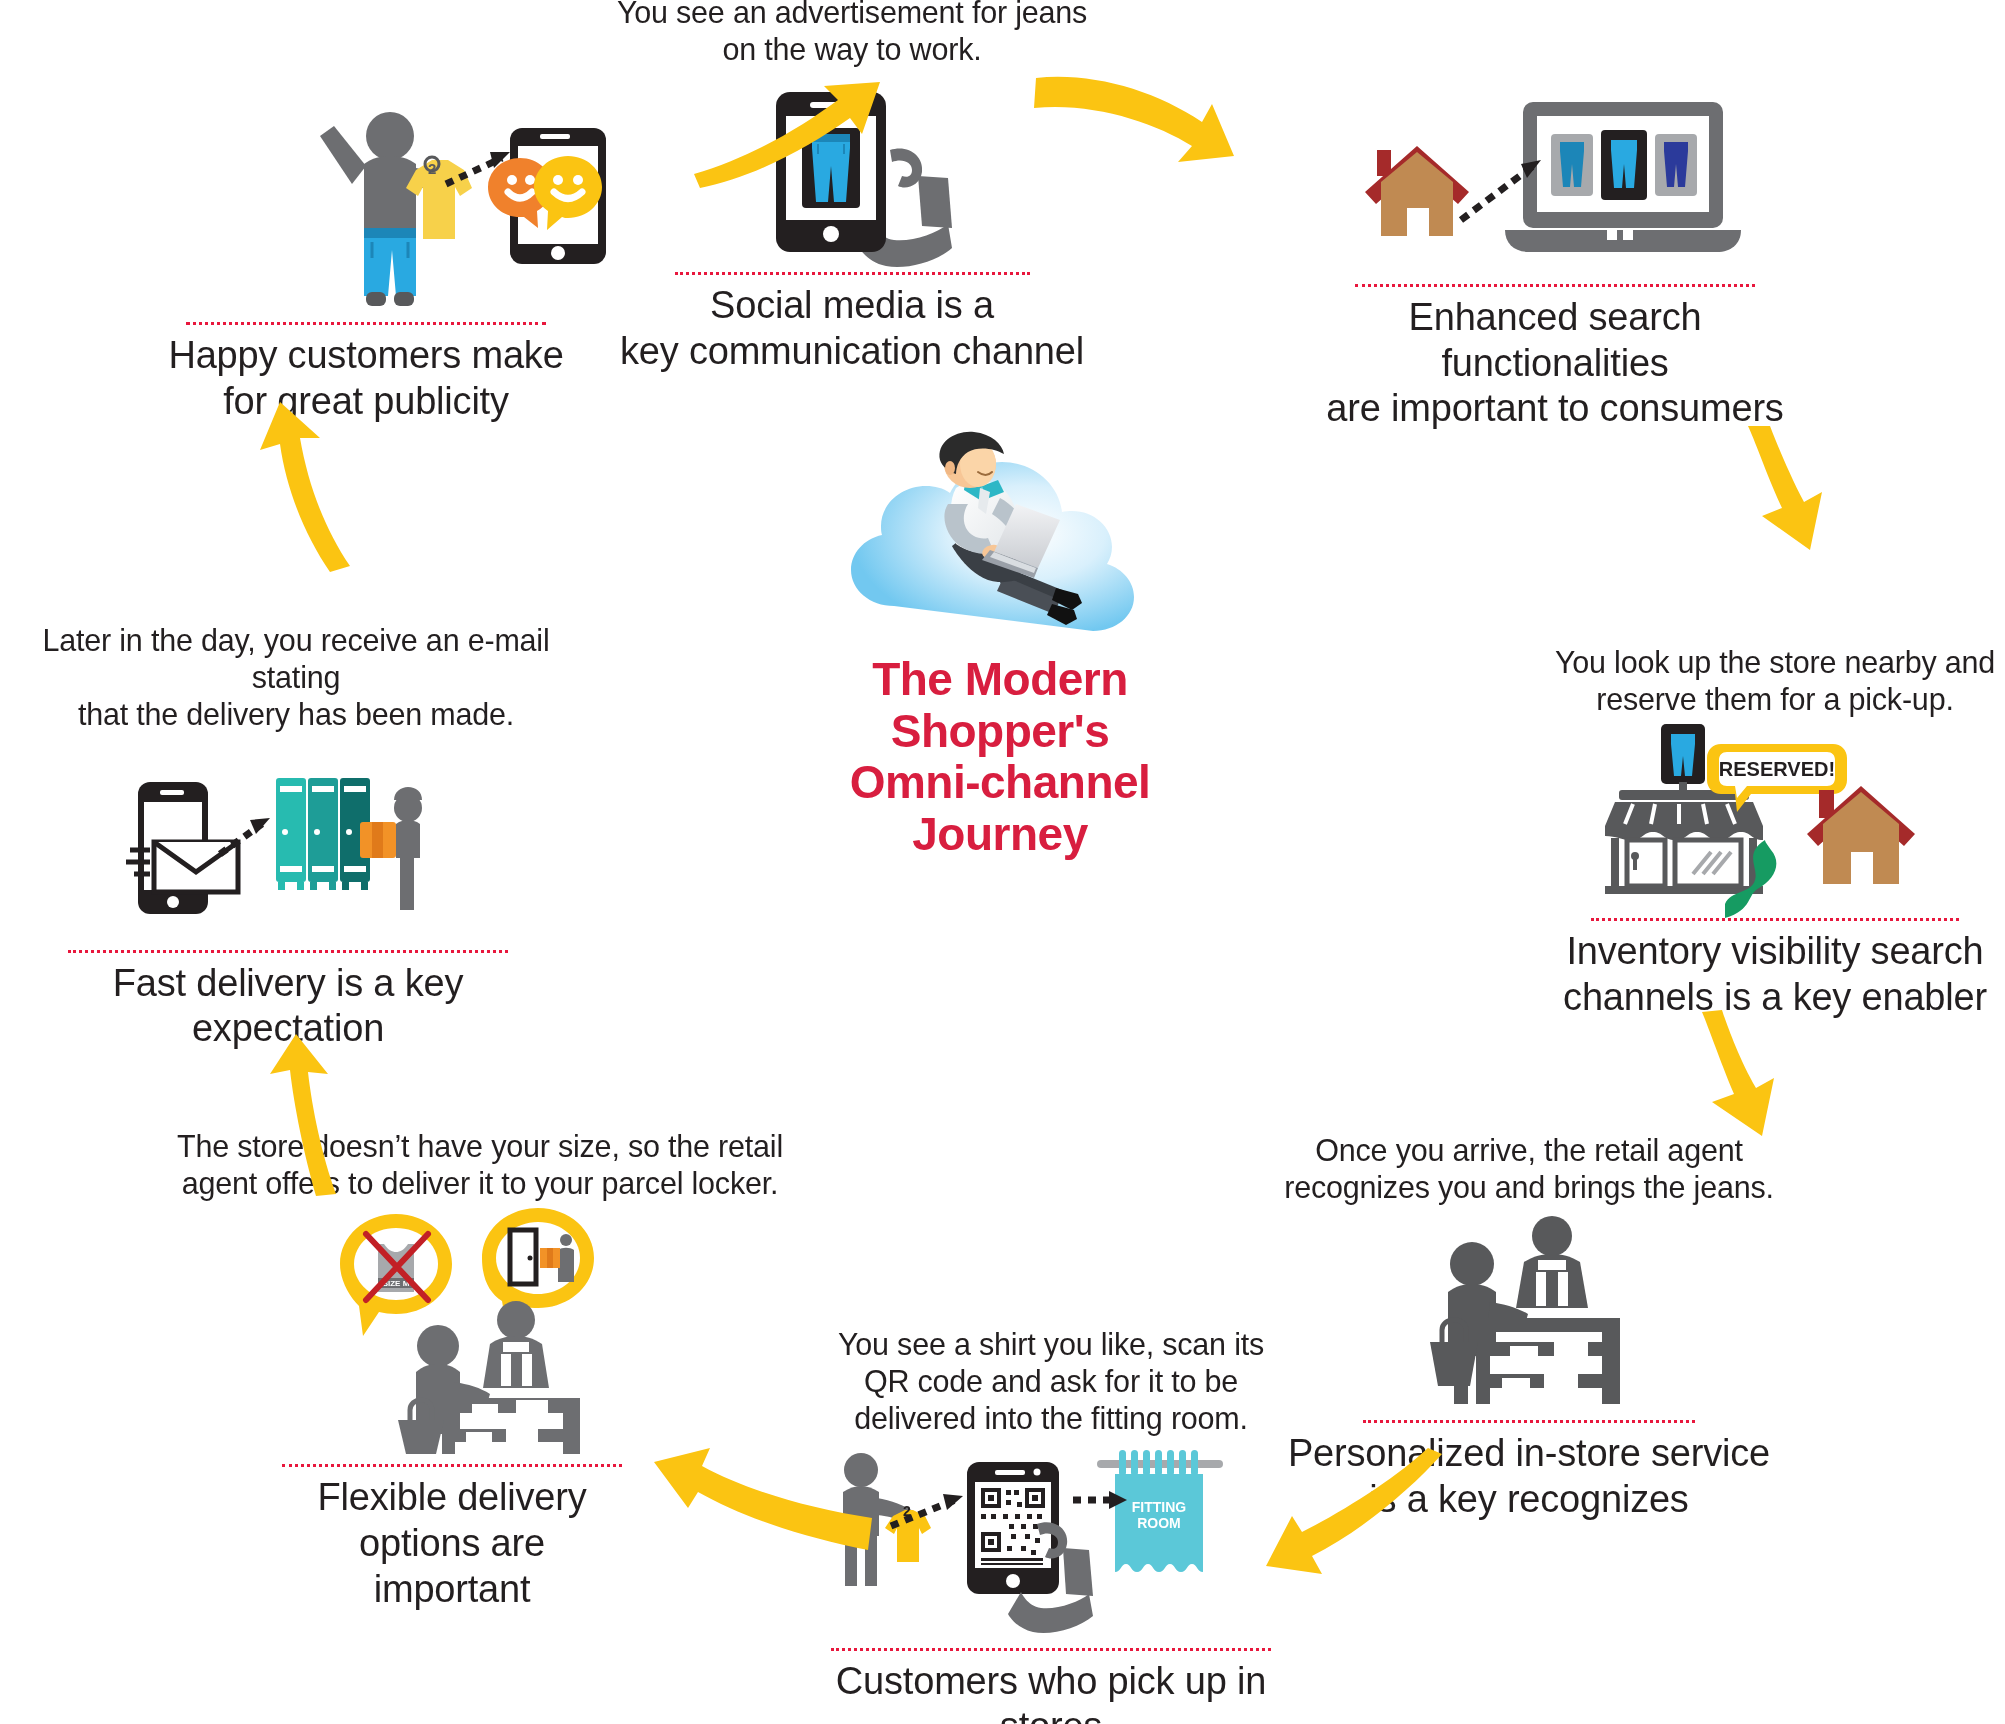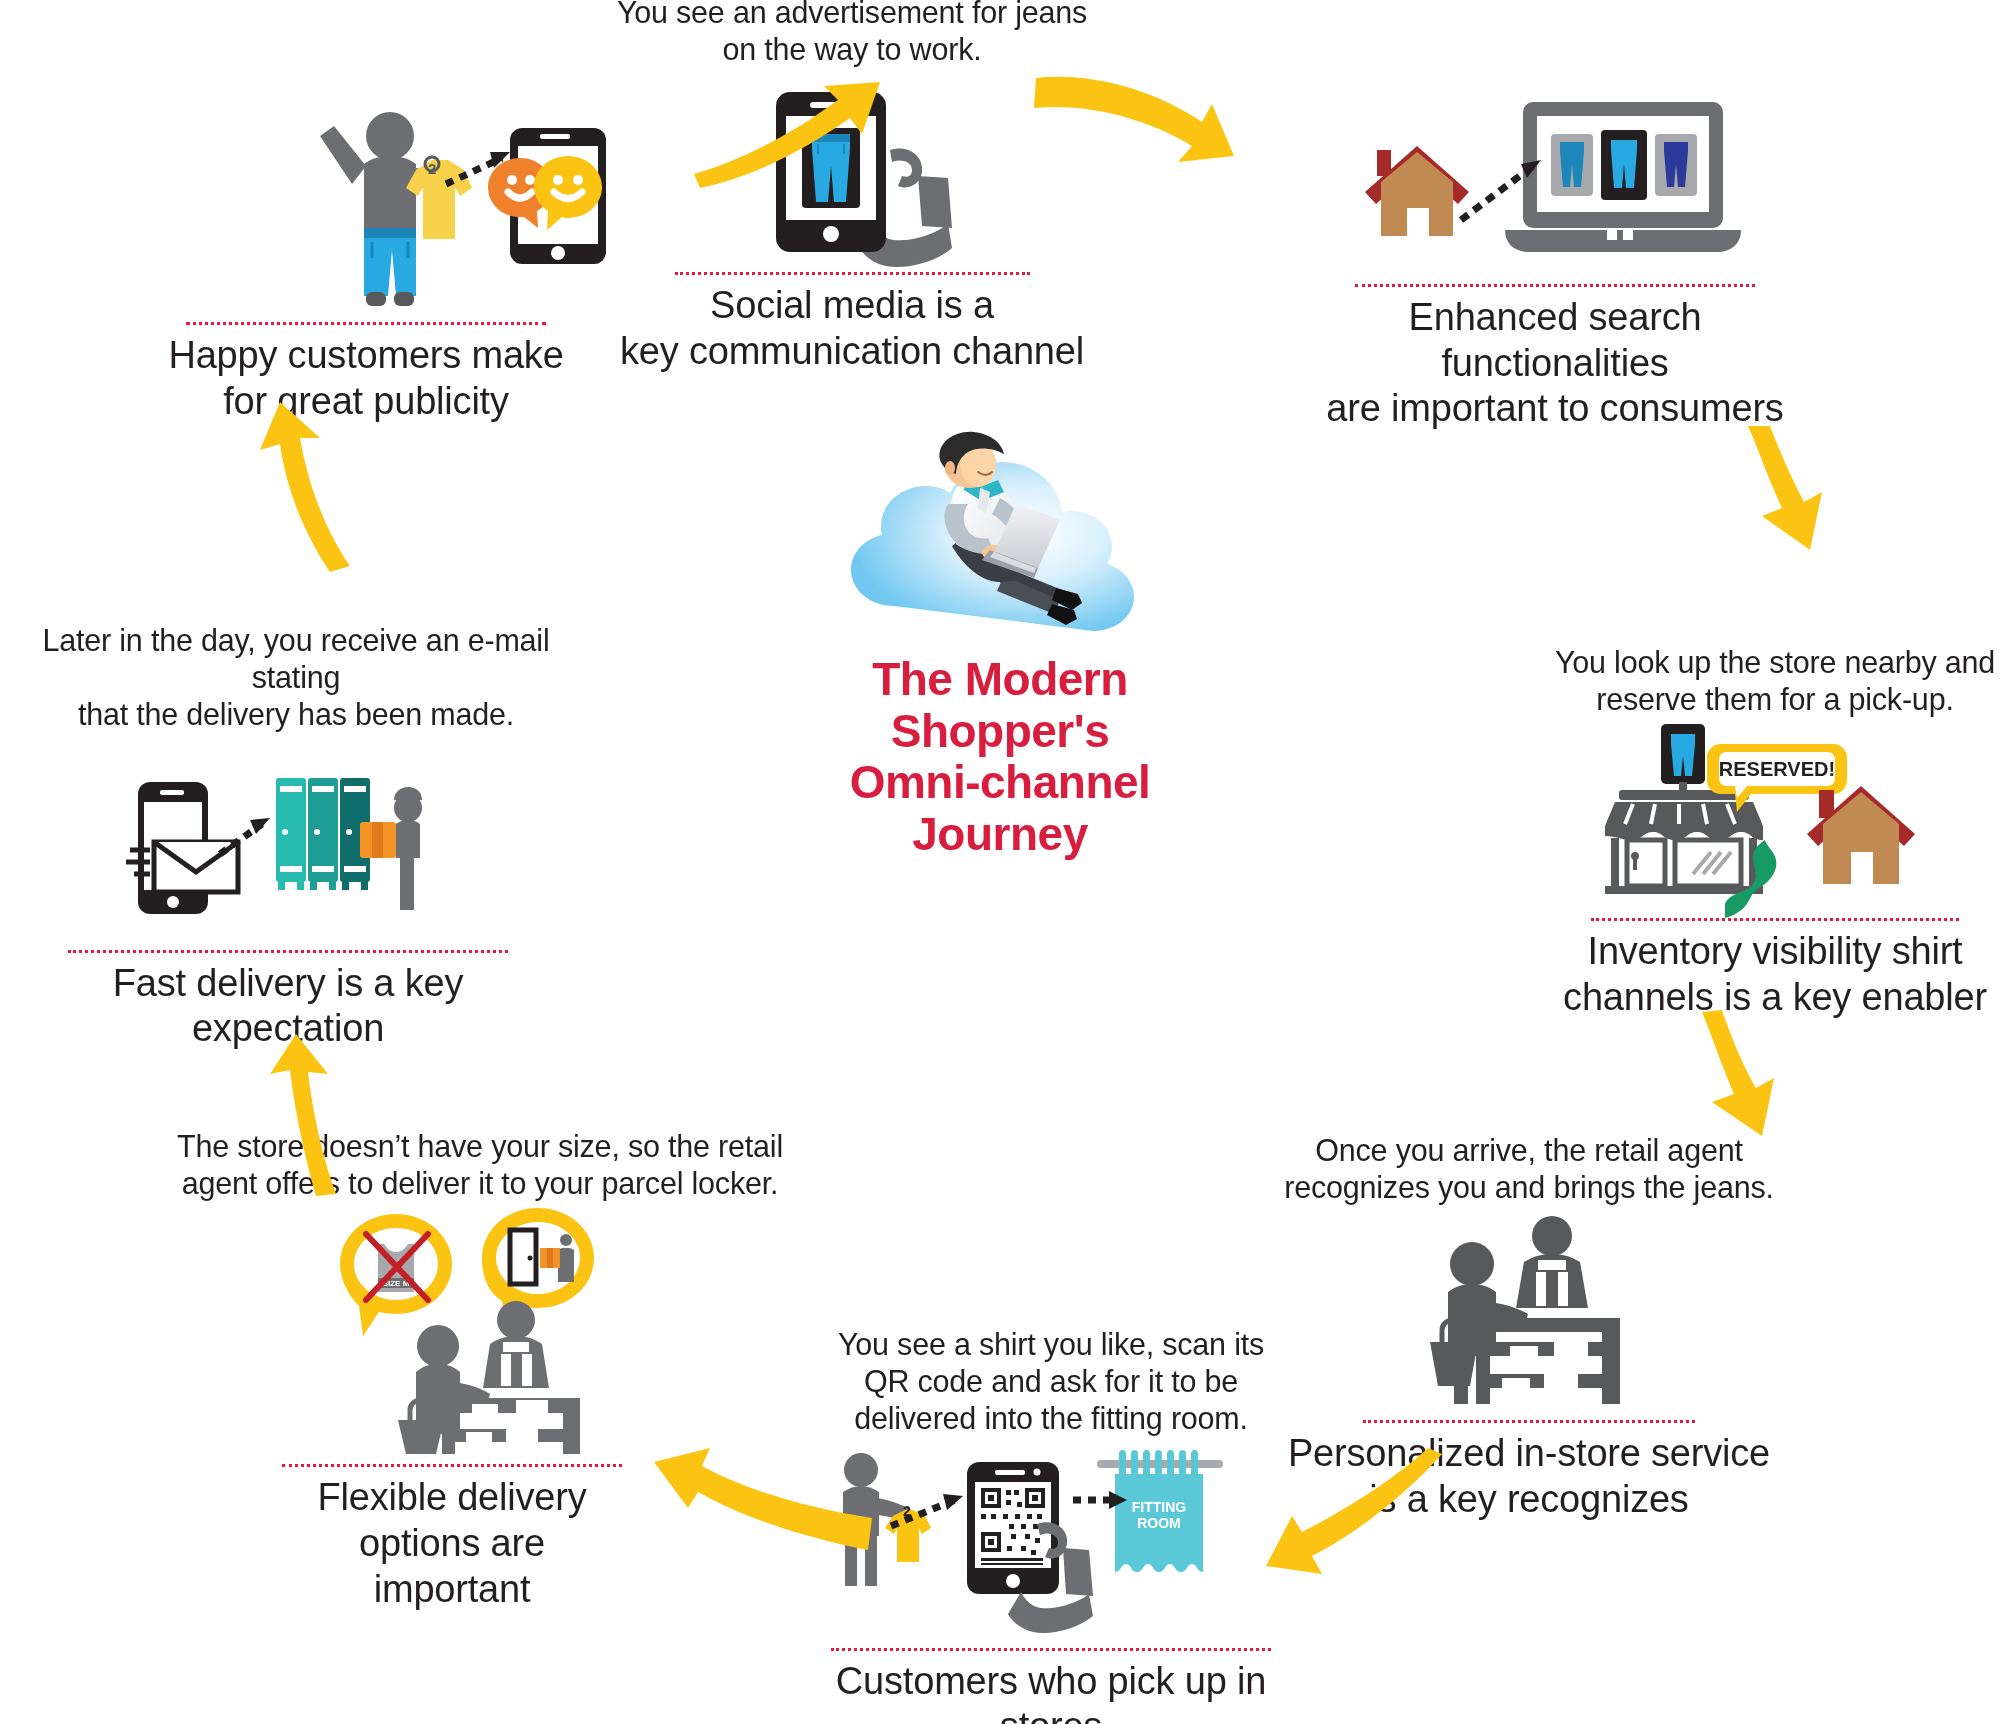--- a/index.html
+++ b/index.html
@@ -230,21 +230,21 @@
         </g>
         <g>
           <path fill="#A52A2A" d="M232 112 L286 64 L340 112 l-11 12 -43 -38 -43 38z"></path>
           <rect x="244" y="68" width="15" height="28" fill="#A52A2A"></rect>
           <path fill="#C08A52" d="M248 102 L286 70 L324 102 v60 H248z"></path>
           <rect x="276" y="130" width="22" height="32" fill="#ffffff"></rect>
         </g>
       </svg>
     </div>
     <div class="sep" style="width:368px;"></div>
-    <div class="caption">Inventory visibility shirt
+    <div class="caption">Inventory visibility search
 channels is a key enabler</div>
   </div>
 
   <div class="node" style="left:1284px;top:1132px;width:490px;">
     <div class="story">Once you arrive, the retail agent
 recognizes you and brings the jeans.</div>
     <div class="art" style="width:210px;height:200px;margin-top:8px;">
       <svg width="210" height="200" viewBox="0 0 210 200">
         <g>
           <circle cx="128" cy="22" r="20" fill="#58595B"></circle>

